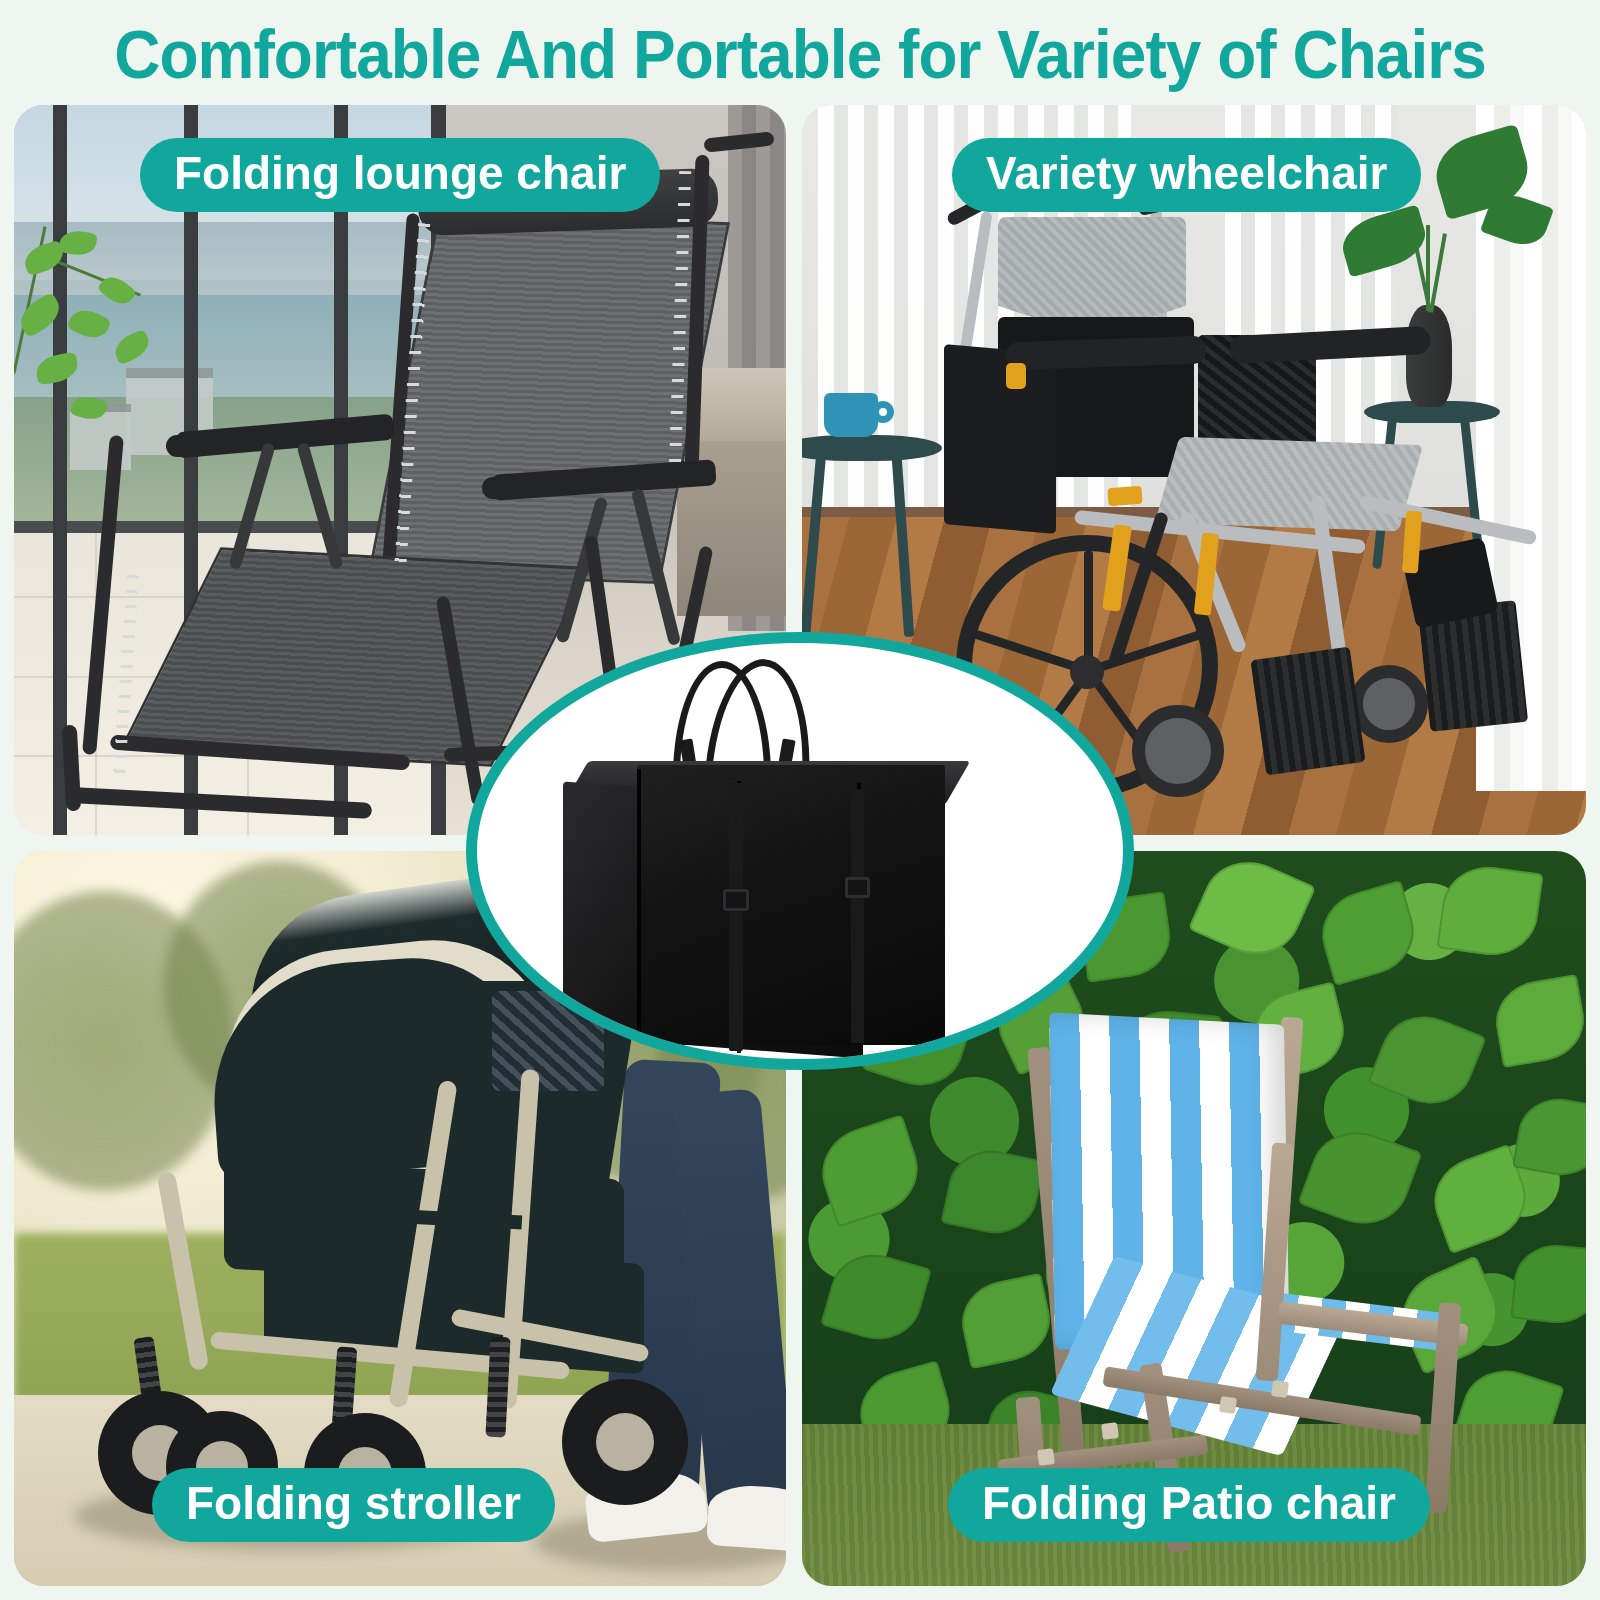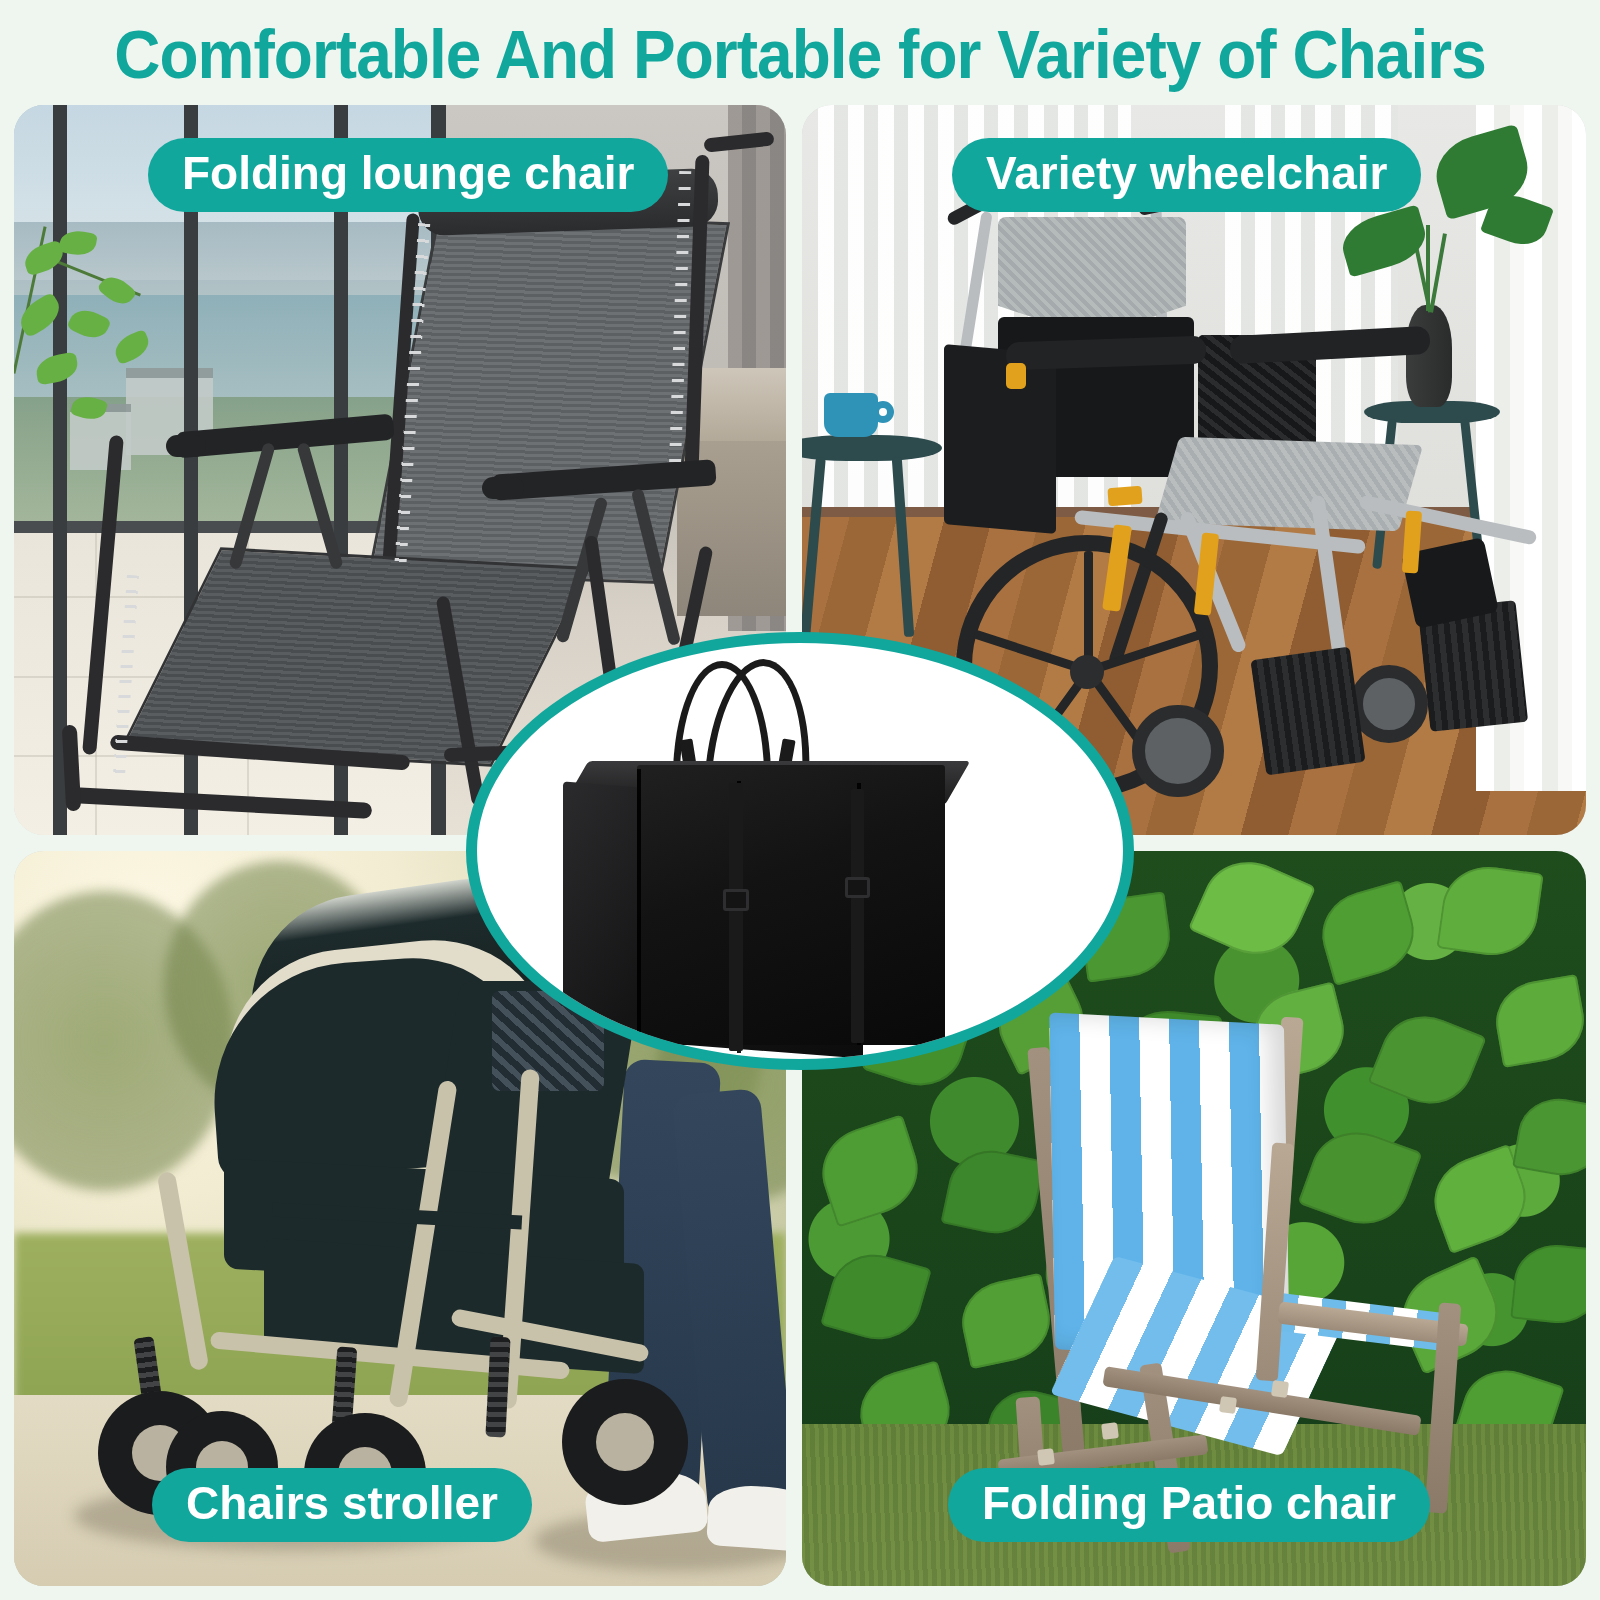--- a/index.html
+++ b/index.html
@@ -55,21 +55,21 @@
     color: #ffffff;
     font-weight: bold;
     border-radius: 40px;
     white-space: nowrap;
     text-align: center;
     z-index: 30;
     font-size: 46px;
     padding: 12px 34px 16px 34px;
     line-height: 1.0;
   }
-  #badge-lounge     { left: 148px; top: 138px; }
+  #badge-lounge     { left: 140px; top: 138px; }
   #badge-wheelchair { left: 952px; top: 138px; }
   #badge-stroller   { left: 152px; top: 1468px; }
   #badge-patio      { left: 948px; top: 1468px; text-align: right; }
 
   
   #center-oval {
     position: absolute;
     left: 466px;
     top: 632px;
     width: 668px;
@@ -554,21 +554,21 @@
       <div class="st-wheel" style="left:152px;top:560px;width:112px;height:112px;"></div>
       <div class="st-hub" style="left:182px;top:590px;width:52px;height:52px;"></div>
       <div class="st-wheel" style="left:290px;top:562px;width:122px;height:122px;"></div>
       <div class="st-hub" style="left:324px;top:596px;width:54px;height:54px;"></div>
       <div class="st-wheel" style="left:548px;top:528px;width:126px;height:126px;"></div>
       <div class="st-hub" style="left:582px;top:562px;width:58px;height:58px;"></div>
     </div>
   </div>
 </div>
 
-<div class="badge" id="badge-stroller">Chairs stroller</div>
+<div class="badge" id="badge-stroller">Folding stroller</div>
 
 <div class="panel" id="panel-patio">
   <div class="scene">
     <div class="pt-ivy">
       <div class="pt-leaf" style="left:40px;top:30px;width:86px;height:78px;transform:rotate(-22deg);background:#58a83a;"></div>
       <div class="pt-leaf" style="left:150px;top:18px;width:94px;height:84px;transform:rotate(14deg);background:#66b441;"></div>
       <div class="pt-leaf" style="left:280px;top:46px;width:88px;height:80px;transform:rotate(-8deg);background:#4b9832;"></div>
       <div class="pt-leaf" style="left:400px;top:12px;width:100px;height:90px;transform:rotate(24deg);background:#6cbc46;"></div>
       <div class="pt-leaf" style="left:520px;top:40px;width:92px;height:84px;transform:rotate(-16deg);background:#4f9e33;"></div>
       <div class="pt-leaf" style="left:640px;top:16px;width:96px;height:88px;transform:rotate(8deg);background:#5fae3d;"></div>

